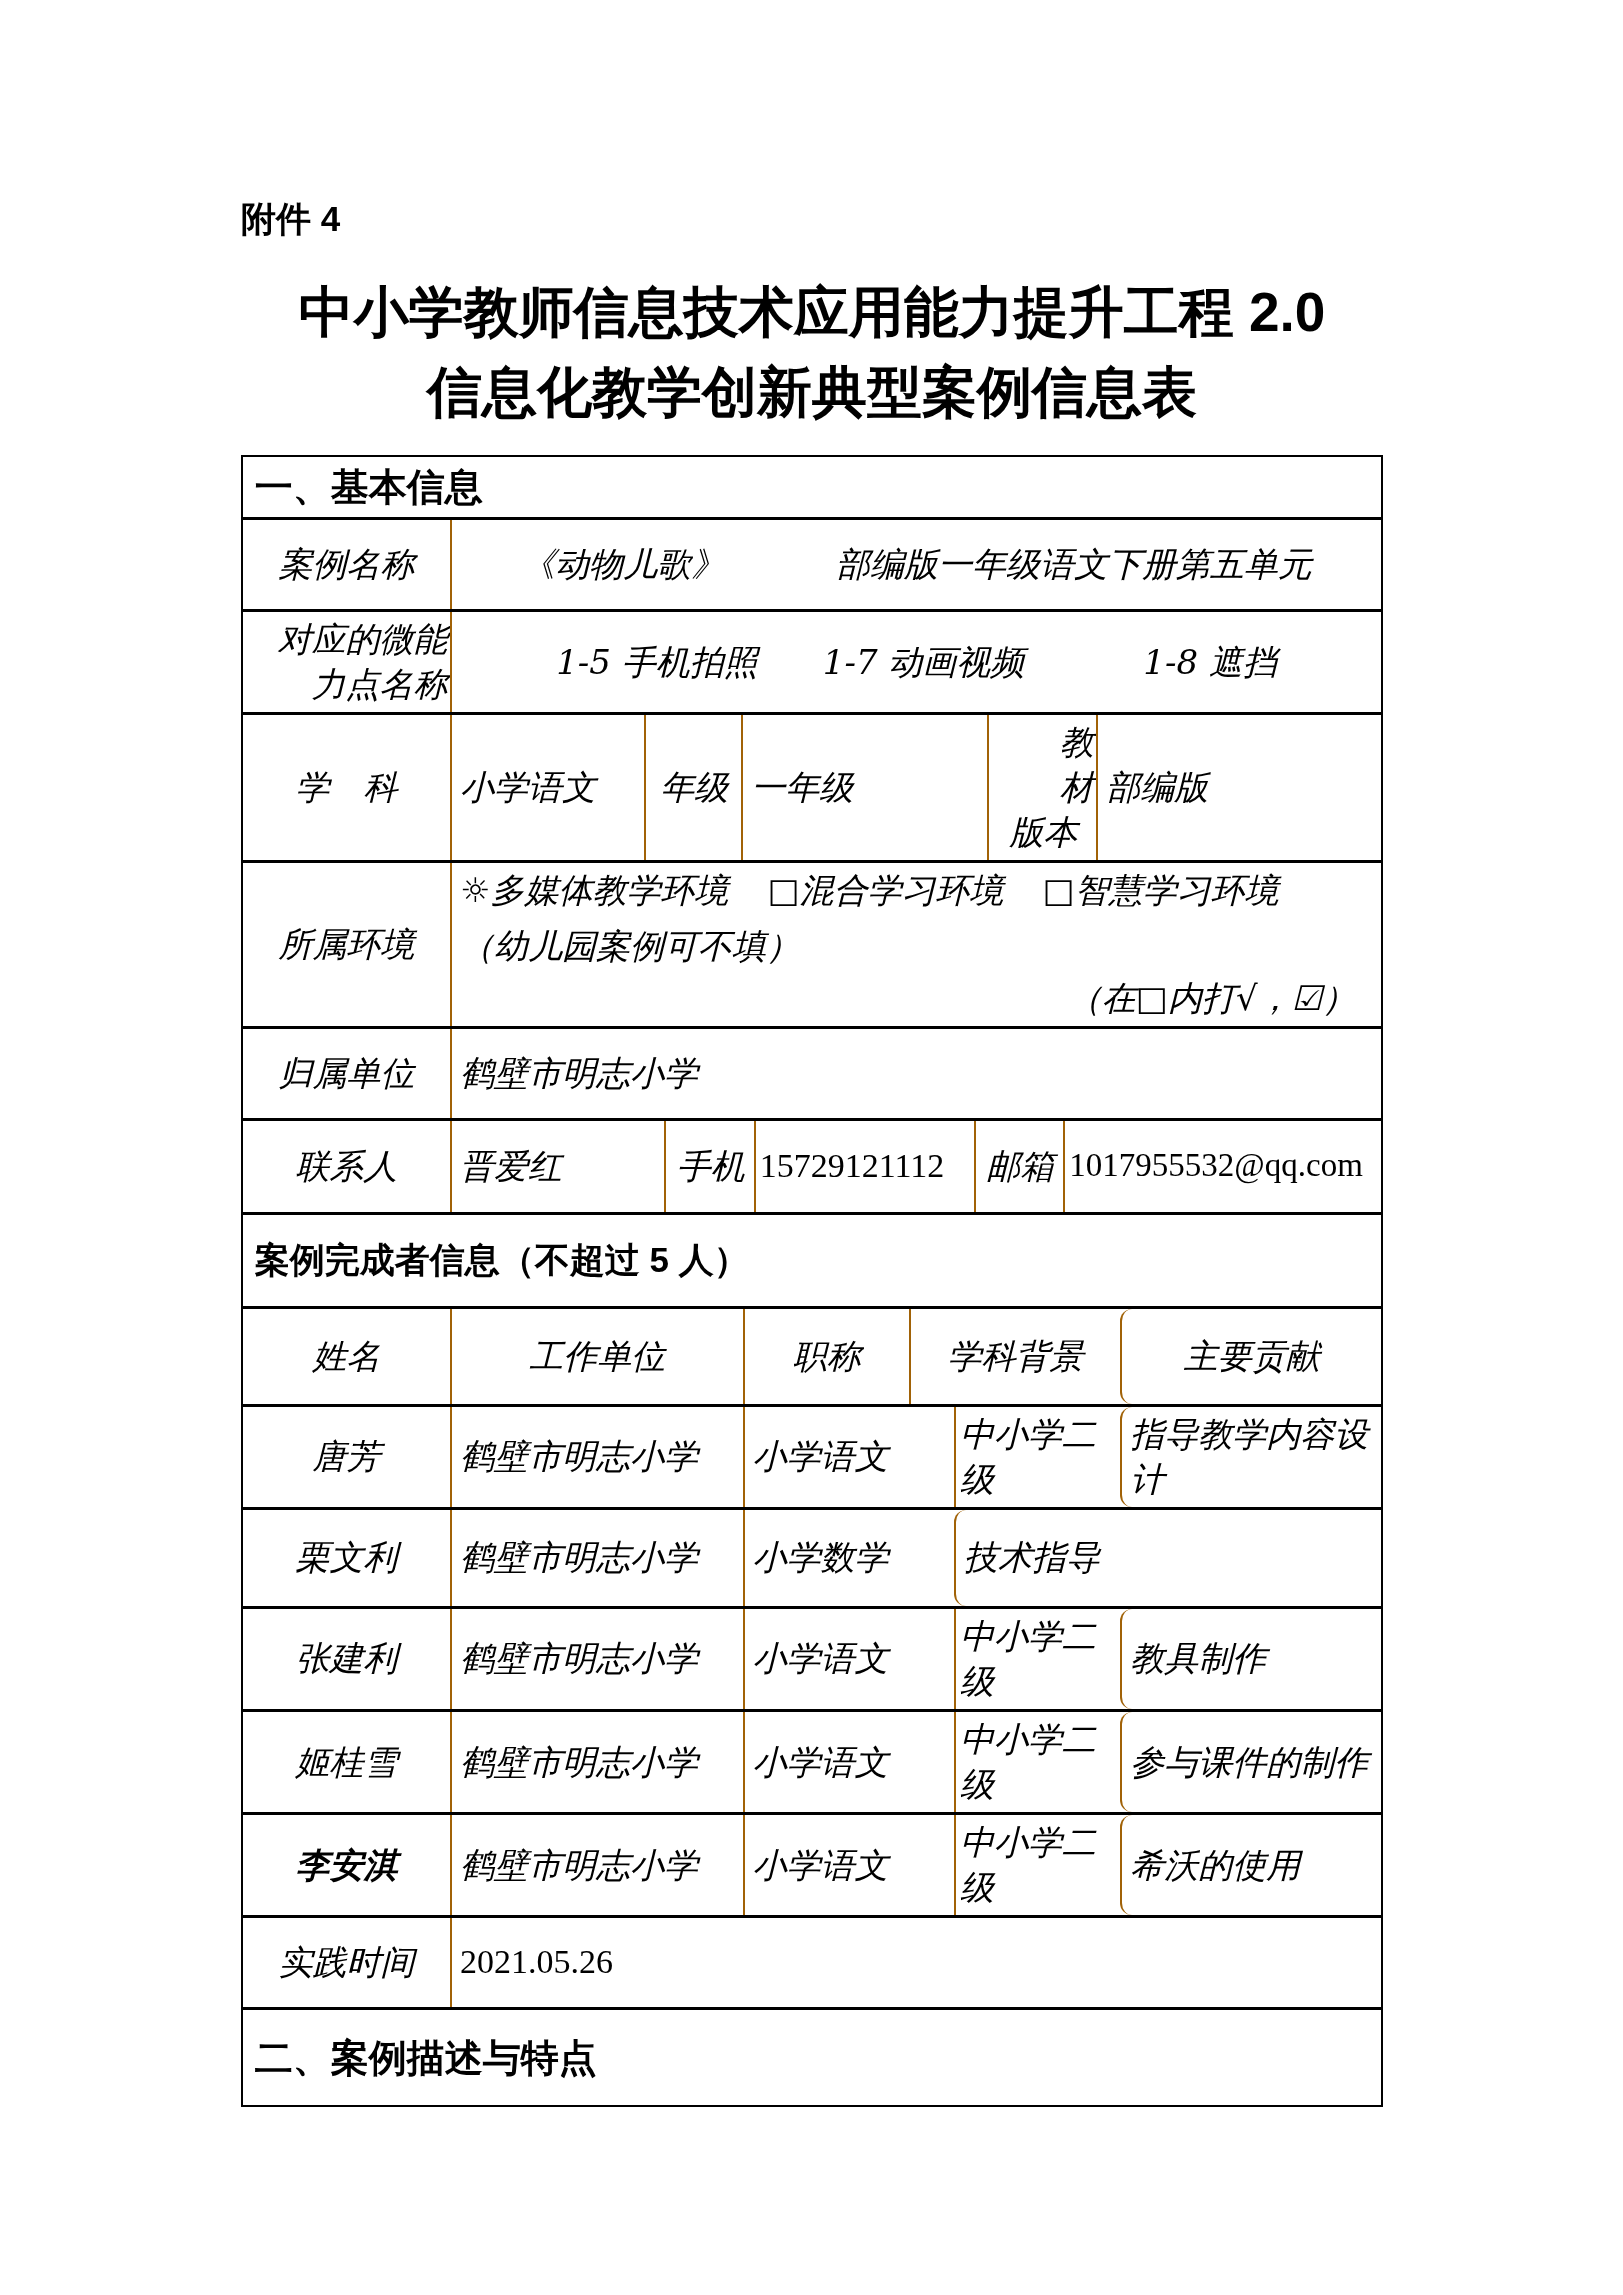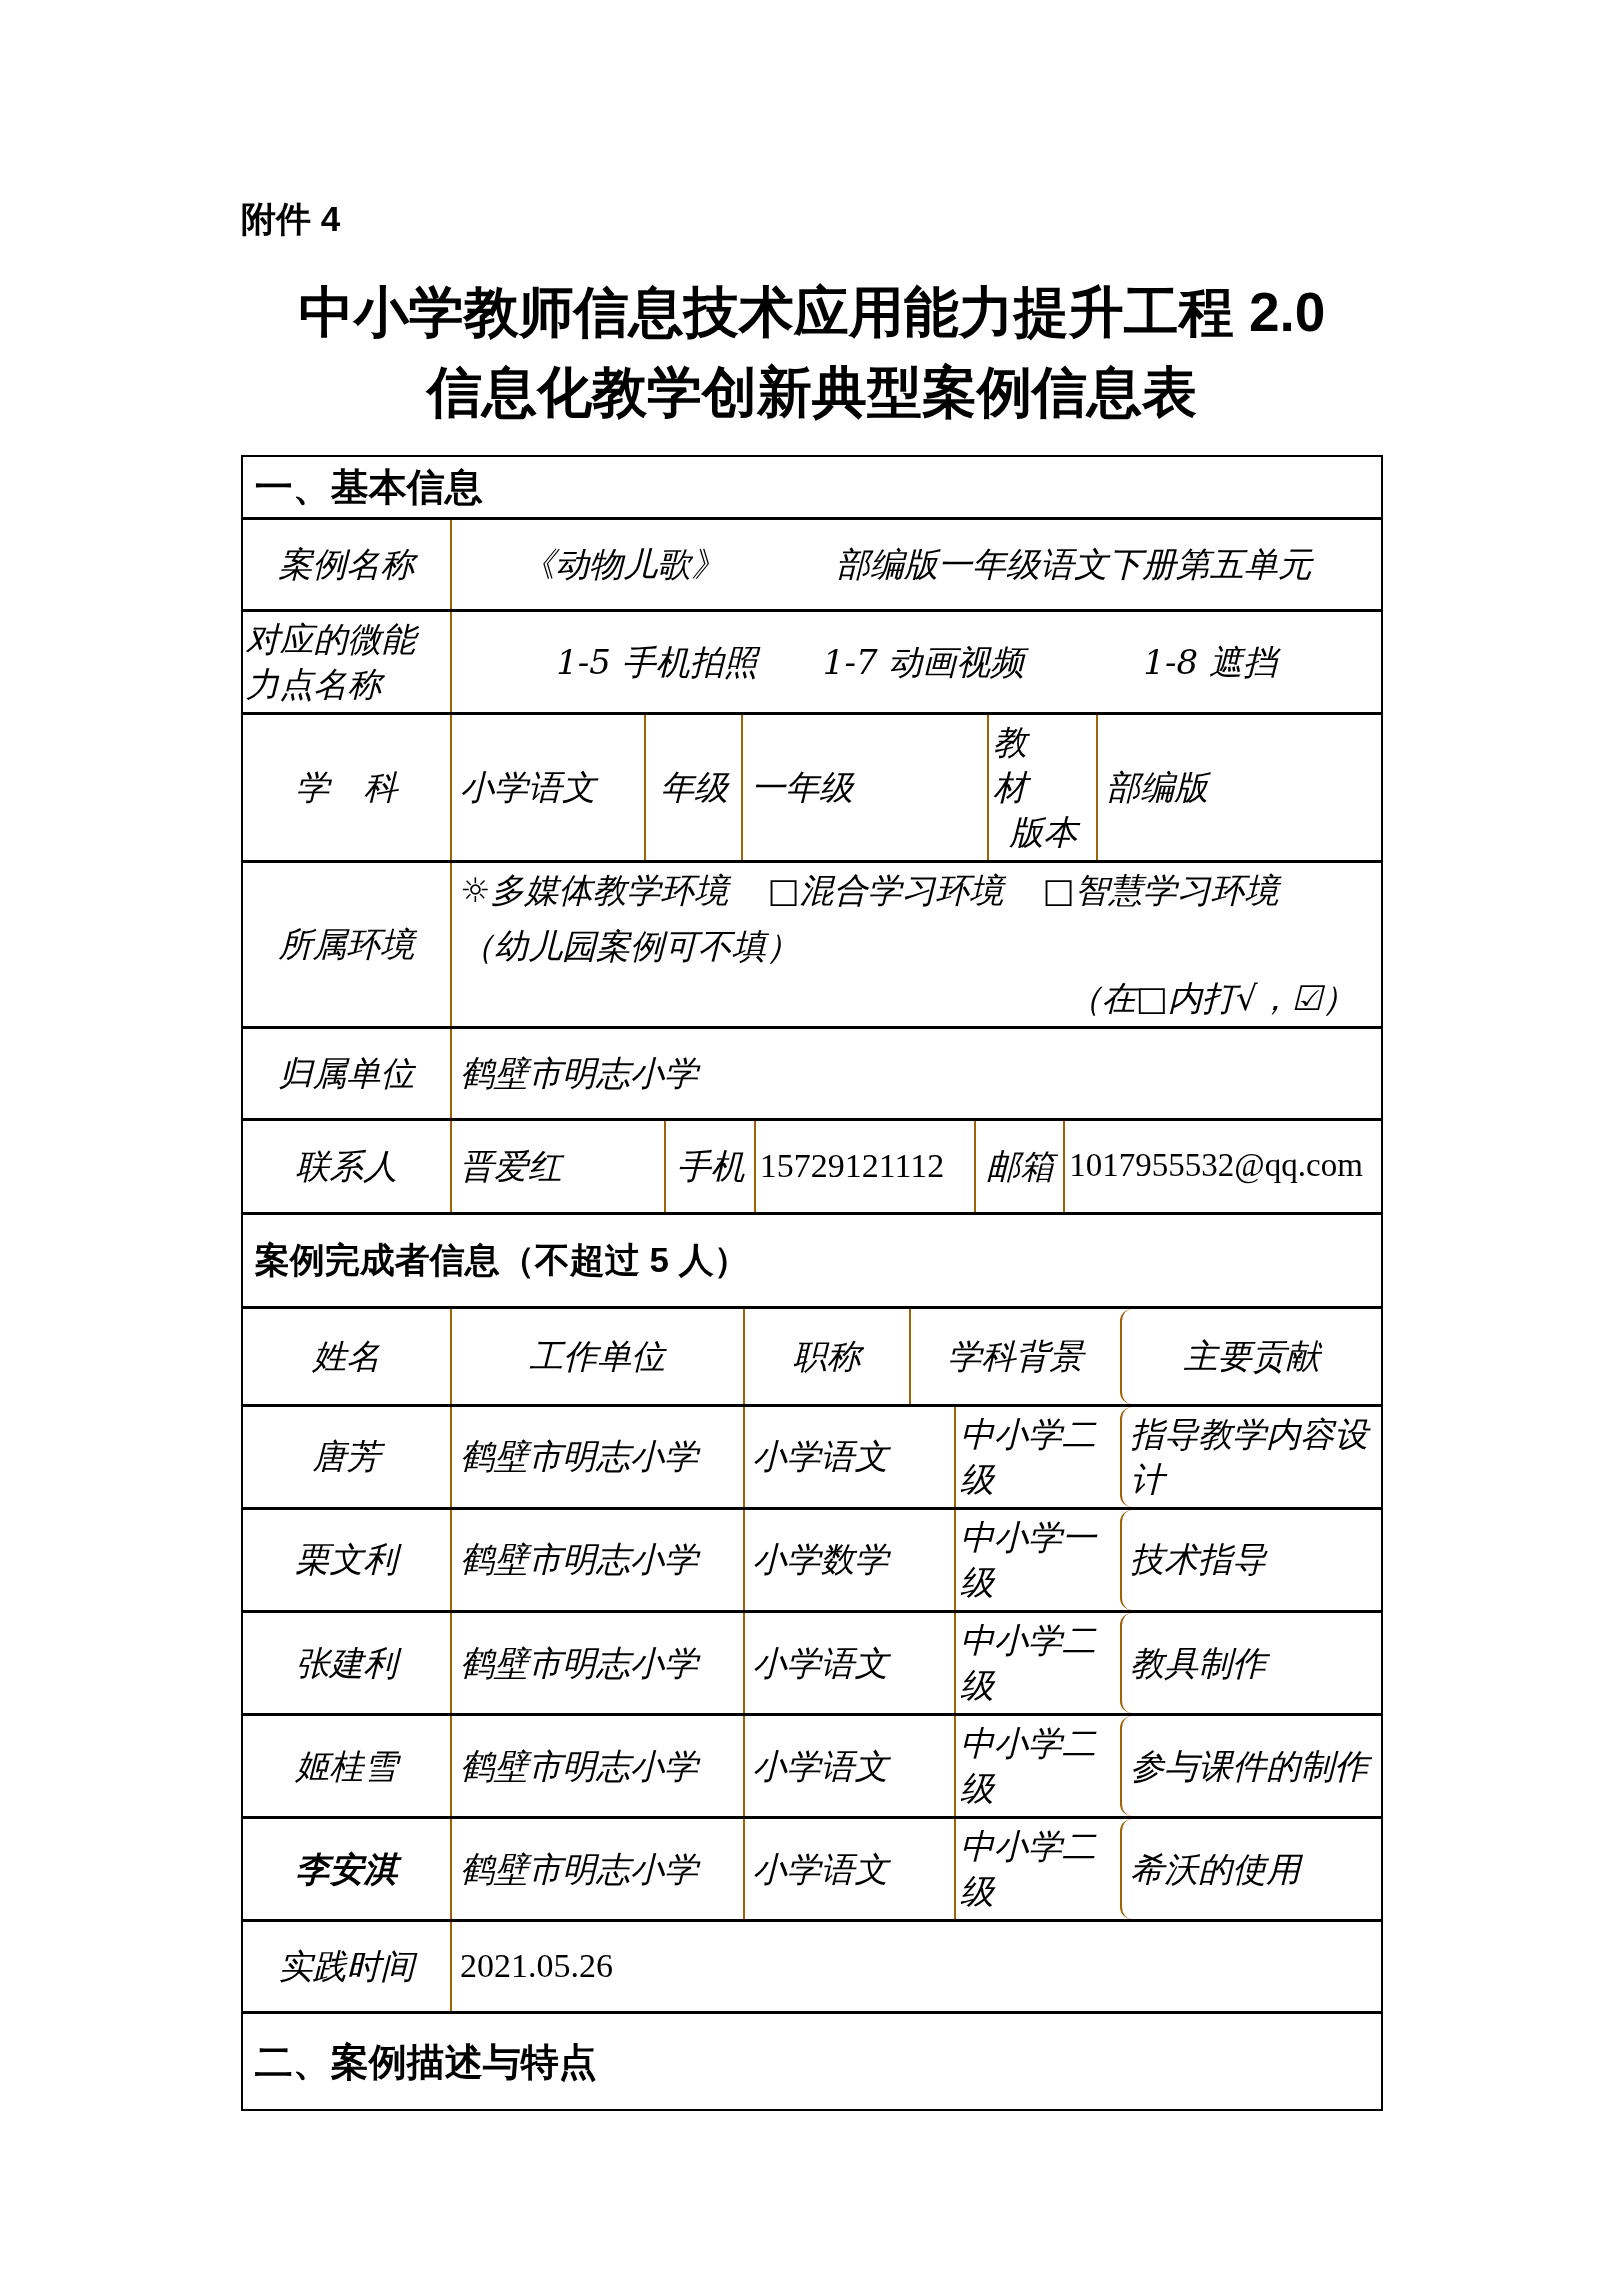--- a/index.html
+++ b/index.html
@@ -52,21 +52,21 @@
   }
   .cell:first-child { border-left: none; }
   .sec {
     width: 100%;
     font-family: "Liberation Sans", sans-serif;
     font-weight: bold;
     font-style: normal;
     font-size: 38px;
     padding-left: 11.8px;
   }
-  .lbl { text-align: left; align-items: center; }
+  .lbl { text-align: right; align-items: center; }
   .val { text-align: left; align-items: flex-start; }
   .num {
     font-style: normal;
     font-family: "Liberation Serif", serif;
   }
   .bold-name { font-weight: bold; }
   
   .w-182 { width: 18.2%; }
   .w-170 { width: 17.0%; }
   .w-086 { width: 8.6%; }
@@ -187,21 +187,20 @@
         <div class="cell val c-unit">鹤壁市明志小学</div>
         <div class="cell val c-subj">小学语文</div>
         <div class="cell val c-title tight">中小学二级</div>
         <div class="cell val c-contrib">指导教学内容设计</div>
       </div>
 
       <div class="row" style="min-height:99px">
         <div class="cell lbl c-name">栗文利</div>
         <div class="cell val c-unit">鹤壁市明志小学</div>
         <div class="cell val c-subj">小学数学</div>
-        <div class="cell val c-title tight">中小学一级</div>
         <div class="cell val c-contrib">技术指导</div>
       </div>
 
       <div class="row" style="min-height:103px">
         <div class="cell lbl c-name">张建利</div>
         <div class="cell val c-unit">鹤壁市明志小学</div>
         <div class="cell val c-subj">小学语文</div>
         <div class="cell val c-title tight">中小学二级</div>
         <div class="cell val c-contrib">教具制作</div>
       </div>

